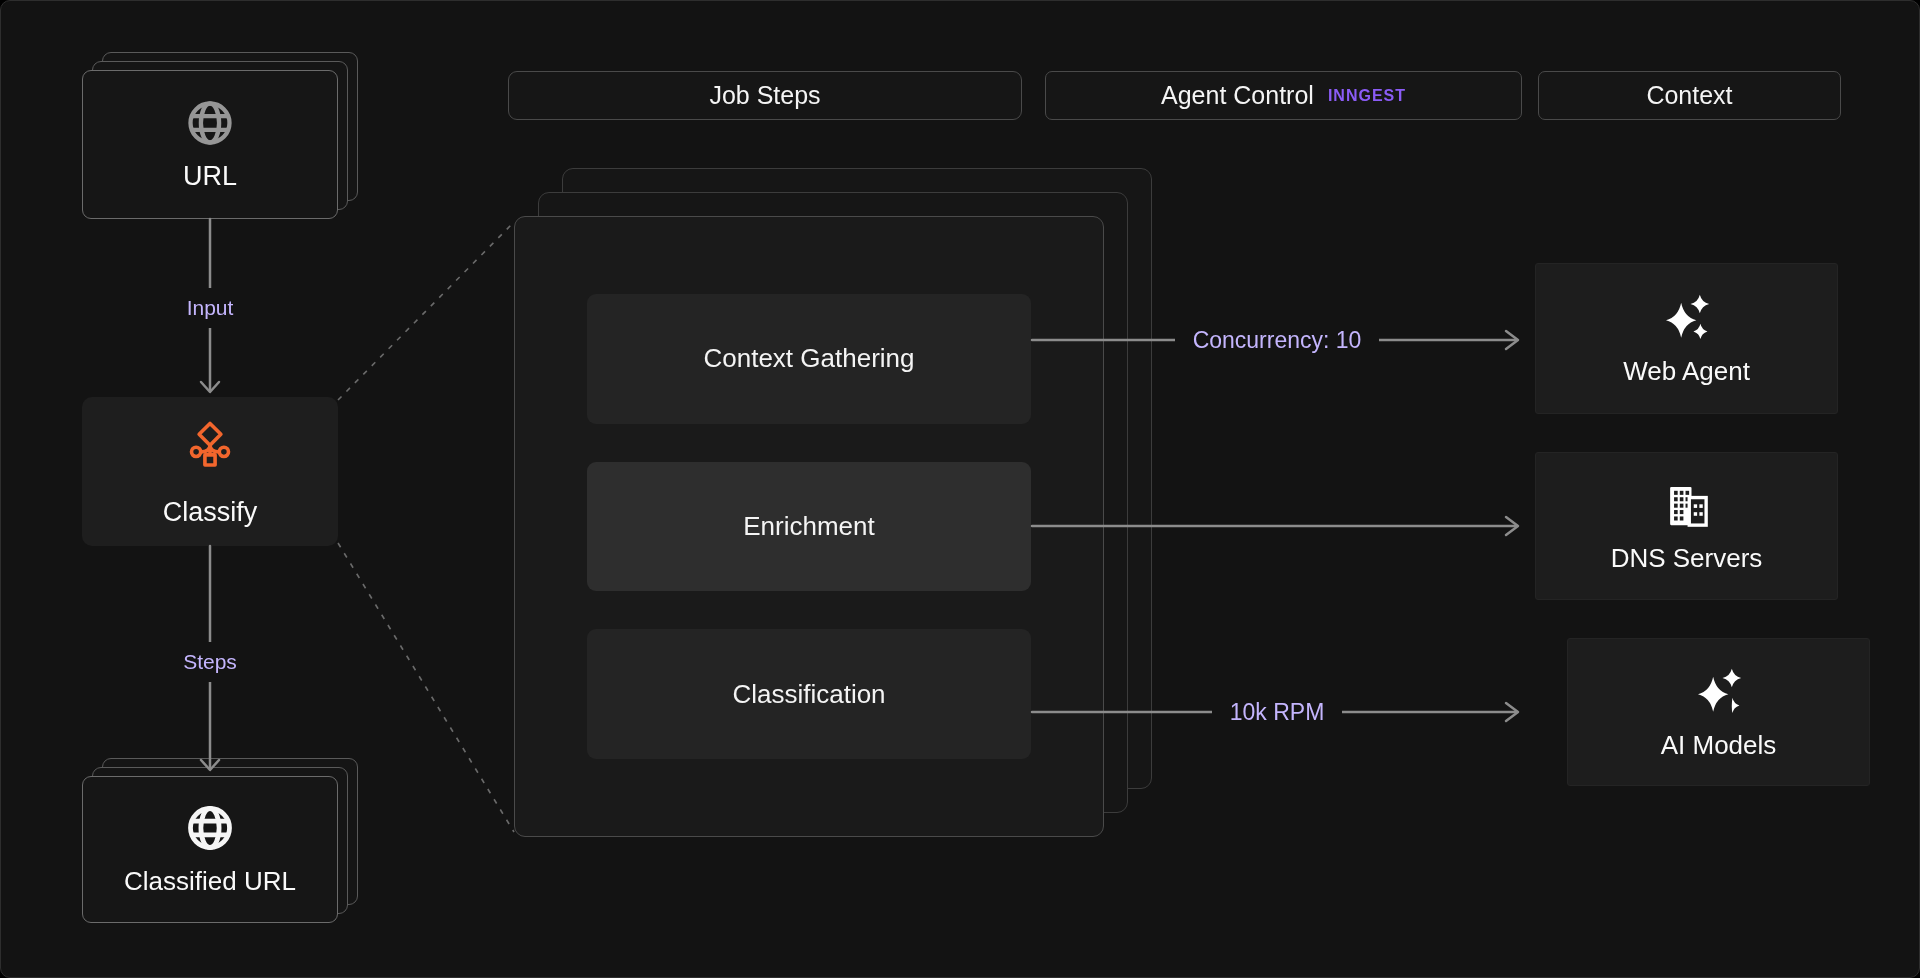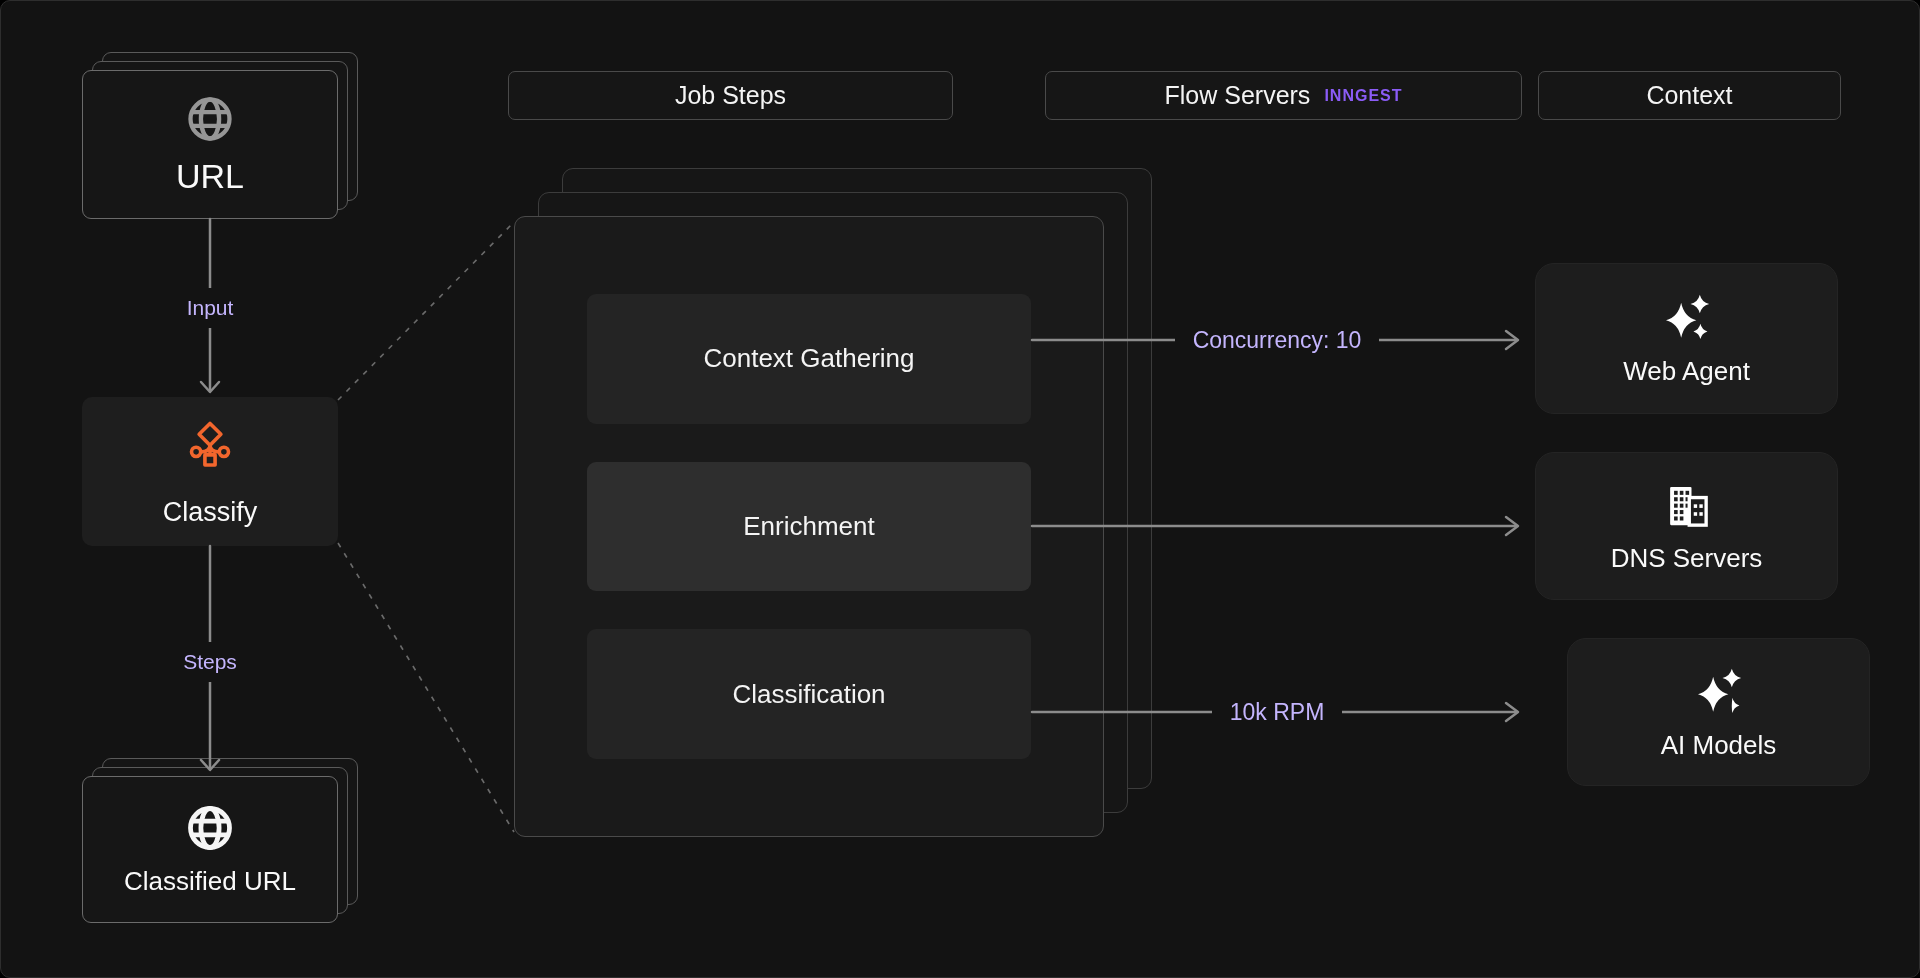--- a/index.html
+++ b/index.html
@@ -20,35 +20,35 @@
   }
   
   .hdr{
     position:absolute;top:70px;height:49px;
     background:#161616;border:1px solid #4a4a4a;border-radius:7px;
     display:flex;align-items:center;justify-content:center;gap:14px;
     box-sizing:border-box;
   }
   .hdr-label{font-size:25px;color:#f4f4f4;}
   .hdr-logo{font-size:16px;font-weight:800;letter-spacing:1px;color:#8b5cf6;}
-  #hdr-job-steps{left:507px;width:445px;}
+  #hdr-job-steps{left:507px;width:514px;border-radius:9px;}
   #hdr-flow{left:1044px;width:477px;}
   #hdr-context{left:1537px;width:303px;}
 
   
   .stack-layer{
     position:absolute;width:256px;border-radius:9px;
     background:#151515;border:1px solid #5a5a5a;box-sizing:border-box;
   }
   .io-card{
     position:absolute;width:256px;border-radius:9px;
     background:#161616;border:1px solid #6b6b6b;box-sizing:border-box;
     display:flex;flex-direction:column;align-items:center;justify-content:center;gap:12px;
   }
-  .io-card .card-label{font-size:34px;color:#fafafa;}
+  .io-card .card-label{font-size:27px;color:#fafafa;}
   #url-l2{left:101px;top:51px;height:149px;}
   #url-l1{left:91px;top:60px;height:149px;}
   #url-card{left:81px;top:69px;height:149px;}
   #classified-l2{left:101px;top:757px;height:147px;}
   #classified-l1{left:91px;top:766px;height:147px;}
   #classified-card{left:81px;top:775px;height:147px;}
 
   #classify-card{
     position:absolute;left:81px;top:396px;width:256px;height:149px;
     background:#1e1e1e;border-radius:10px;box-sizing:border-box;
@@ -70,21 +70,21 @@
   }
   .step-box{
     flex:1;border-radius:9px;background:#242424;
     display:flex;align-items:center;justify-content:center;
   }
   .step-box.highlight{background:#2e2e2e;}
   .step-label{font-size:26px;color:#f4f4f4;}
 
   
   .ctx-card{
-    position:absolute;left:1534px;width:303px;border-radius:19px;
+    position:absolute;left:1534px;width:303px;border-radius:3px;
     background:#1d1d1d;border:1px solid #242424;box-sizing:border-box;
     display:flex;flex-direction:column;align-items:center;justify-content:center;gap:10px;
   }
   .ctx-card .card-label{font-size:26px;color:#fafafa;}
   #ctx-web{top:262px;height:151px;}
   #ctx-dns{top:451px;height:148px;}
   #ctx-ai{top:637px;height:148px;margin-left:32px;}
 
   
   #connectors{position:absolute;left:0;top:0;z-index:50;pointer-events:none;}
@@ -107,21 +107,21 @@
 </style>
 </head>
 <body>
 
 <div id="canvas">
 
   <div class="hdr" id="hdr-job-steps">
     <span class="hdr-label">Job Steps</span>
   </div>
   <div class="hdr" id="hdr-flow">
-    <span class="hdr-label">Flow Servers</span>
+    <span class="hdr-label">Agent Control</span>
     <span class="hdr-logo">INNGEST</span>
   </div>
   <div class="hdr" id="hdr-context">
     <span class="hdr-label">Context</span>
   </div>
 
   <div class="stack-layer" id="url-l2"></div>
   <div class="stack-layer" id="url-l1"></div>
   <div class="io-card" id="url-card">
     <svg class="icon" width="52" height="52" viewBox="0 0 24 24" fill="none" stroke="#969696" stroke-width="2">

